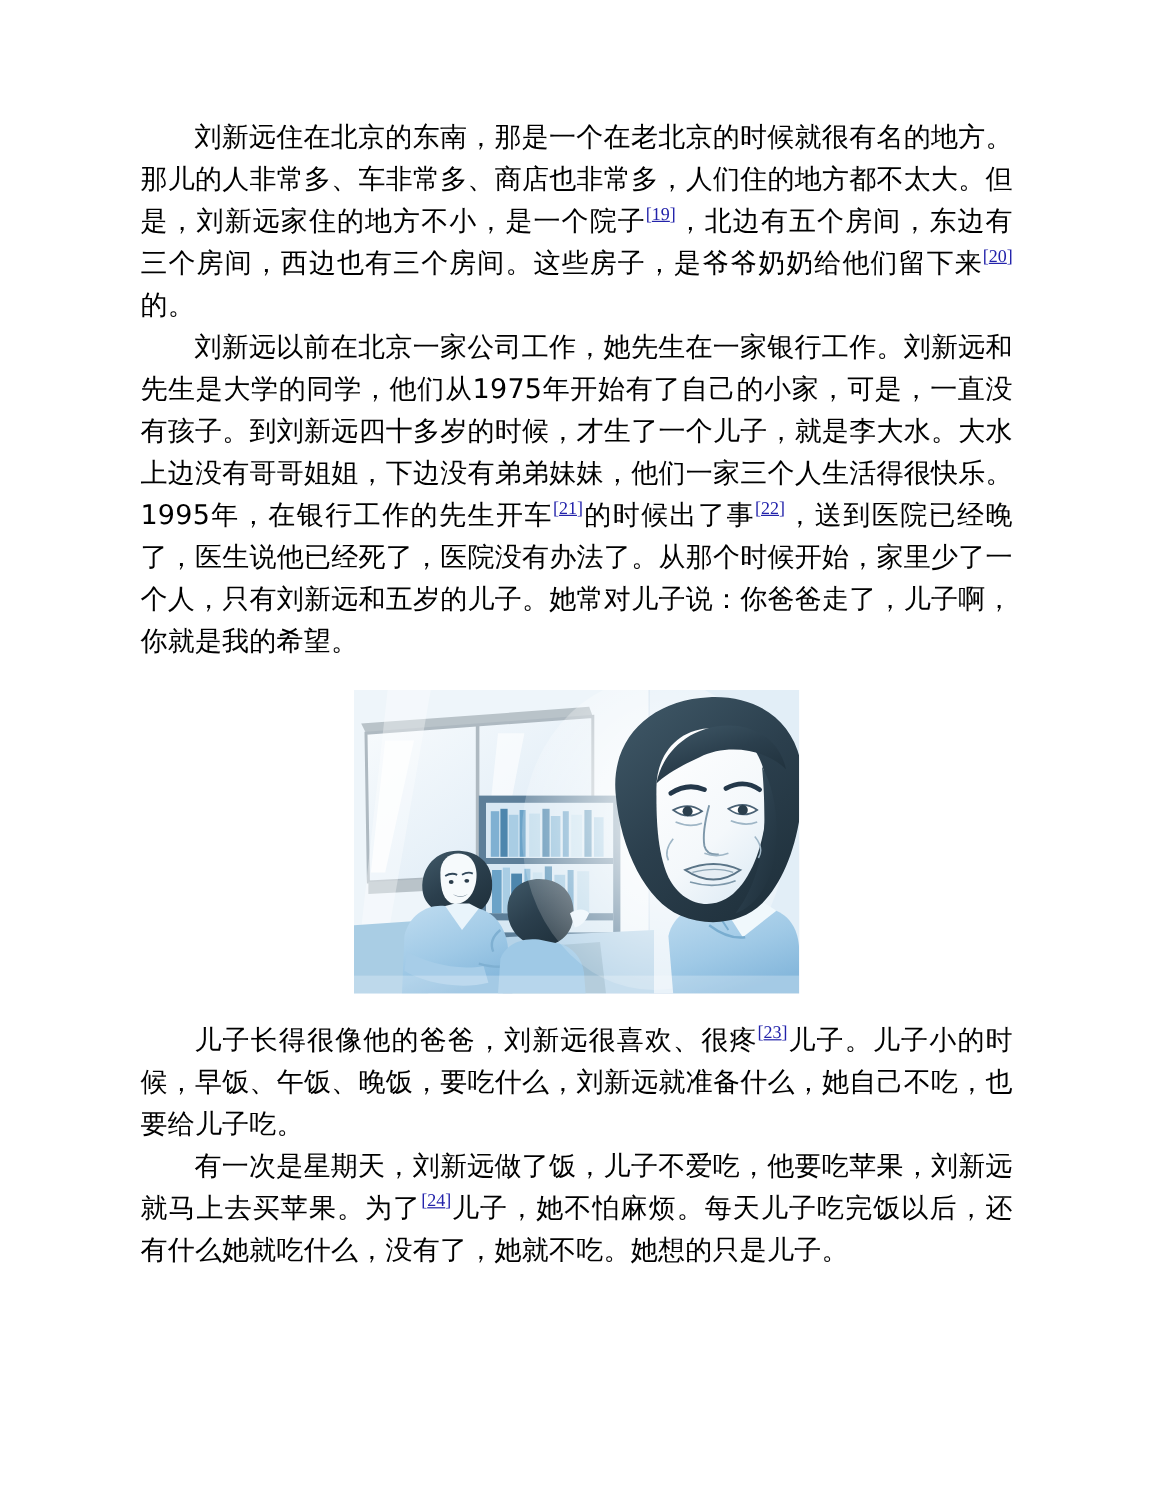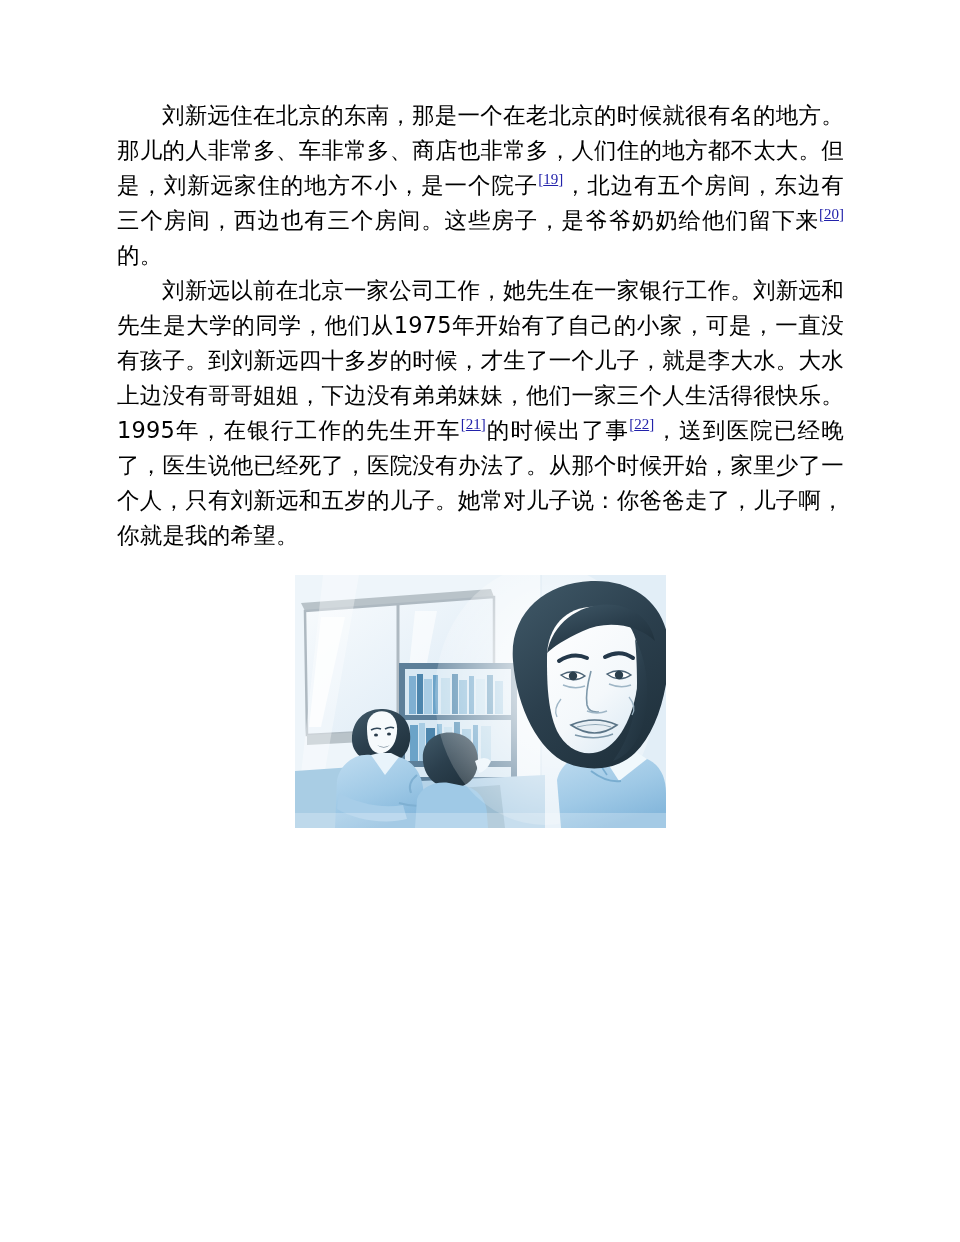--- a/index.html
+++ b/index.html
@@ -219,15 +219,17 @@
 
             <path d="M266 124 q-8 10 -4 18" stroke="#9fb6c6" stroke-width="1.3" fill="none"></path>
             <path d="M334 122 q8 10 3 18" stroke="#9fb6c6" stroke-width="1.3" fill="none"></path>
           </g>
 
           <rect x="0" y="238" width="371" height="15" fill="#ffffff" opacity="0.25"></rect>
         </svg>
       </div>
     </div>
 
+    <p class="para">儿子长得很像他的爸爸，刘新远很喜欢、很疼<sup class="fn"><span>[</span><span class="num">23</span><span>]</span></sup>儿子。儿子小的时候，早饭、午饭、晚饭，要吃什么，刘新远就准备什么，她自己不吃，也要给儿子吃。</p>
+    <p class="para">有一次是星期天，刘新远做了饭，儿子不爱吃，他要吃苹果，刘新远就马上去买苹果。为了<sup class="fn"><span>[</span><span class="num">24</span><span>]</span></sup>儿子，她不怕麻烦。每天儿子吃完饭以后，还有什么她就吃什么，没有了，她就不吃。她想的只是儿子。</p>
 
   </div>
 </div>
 
 </body></html>

